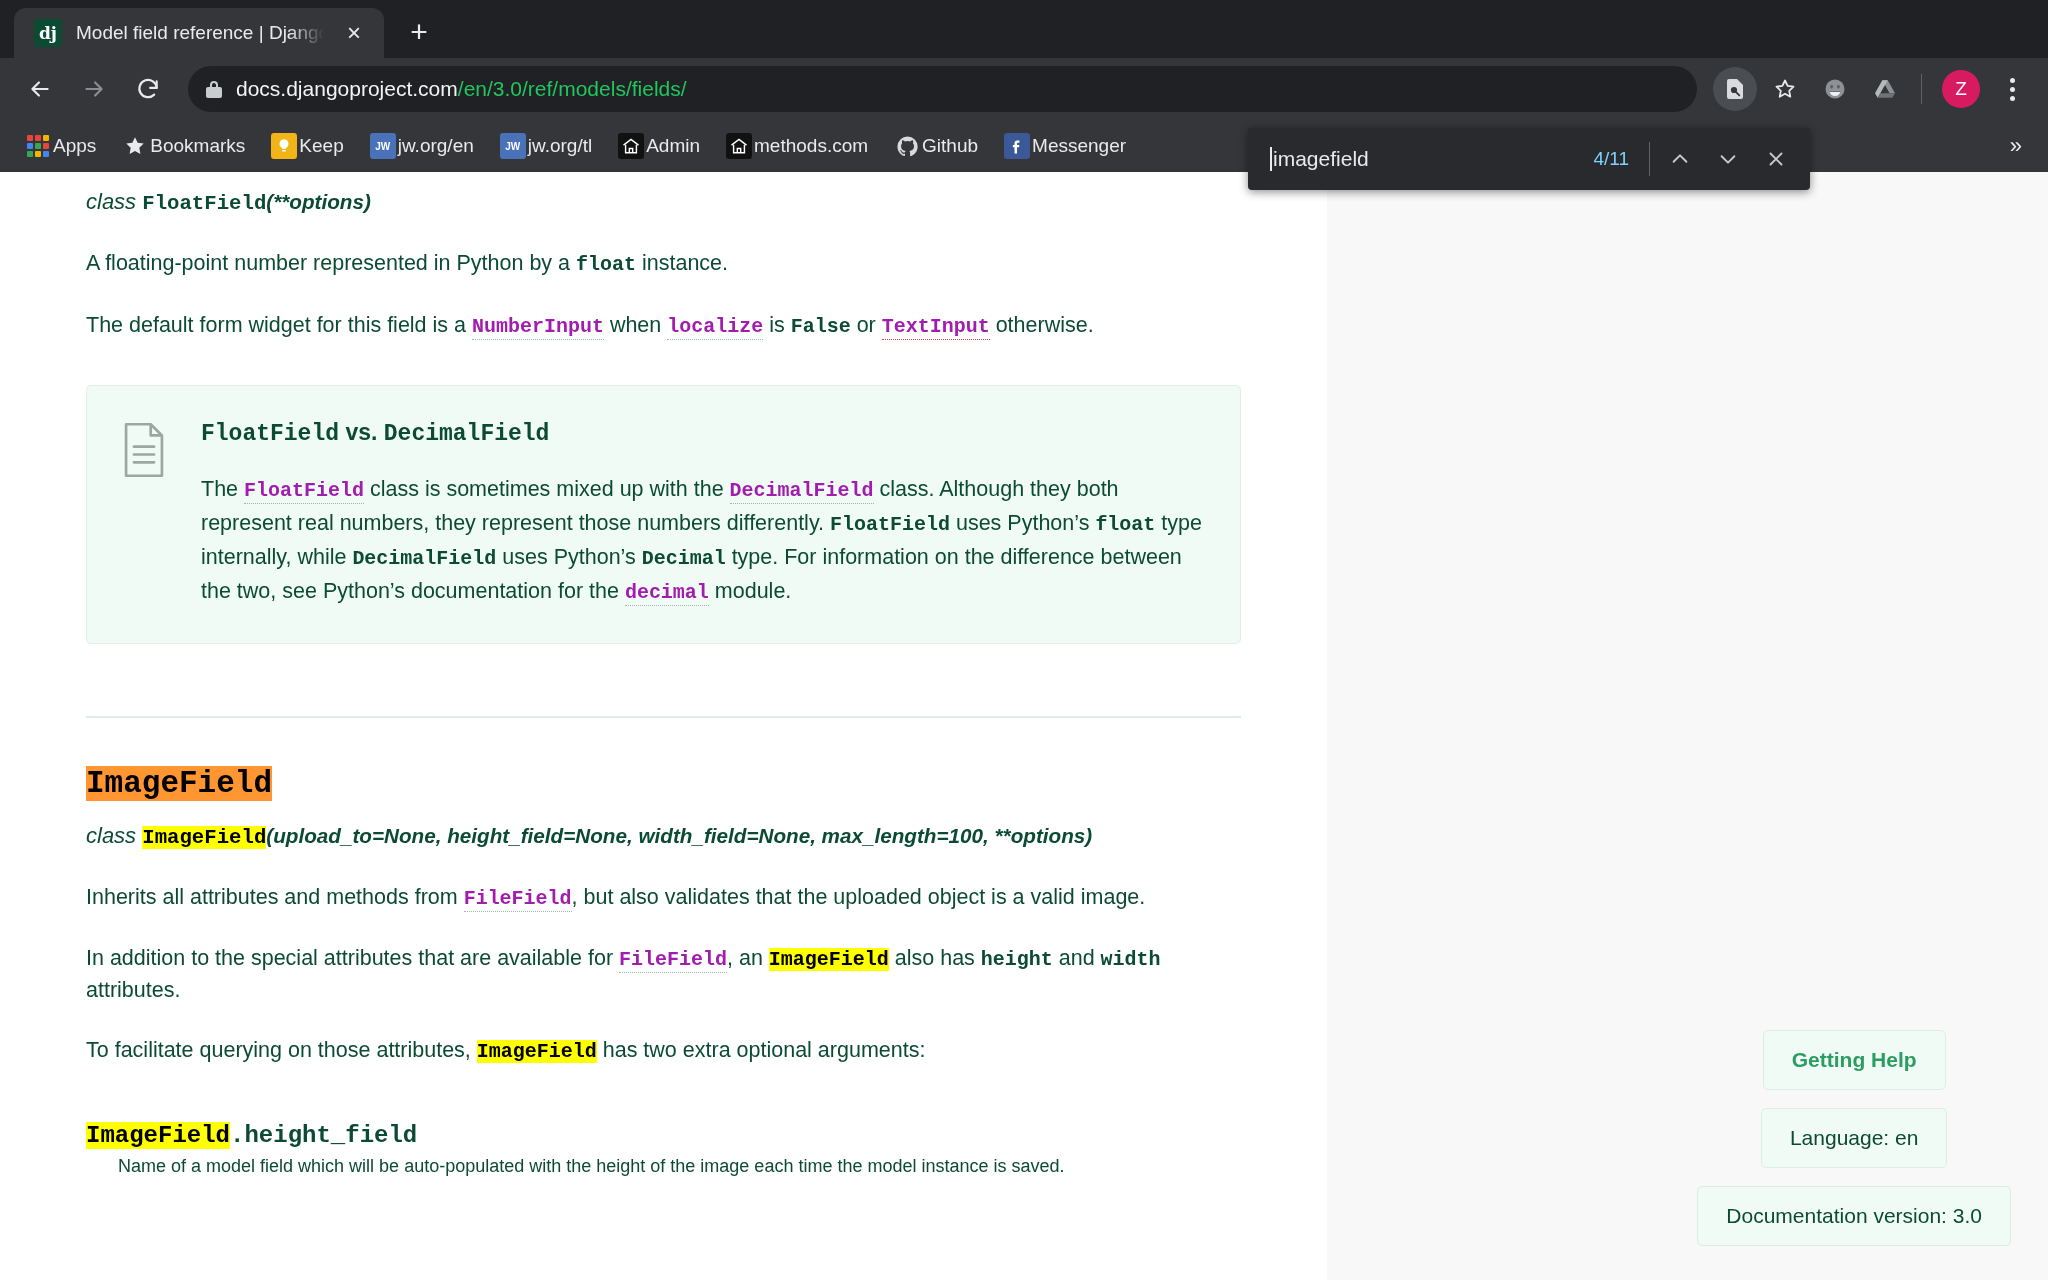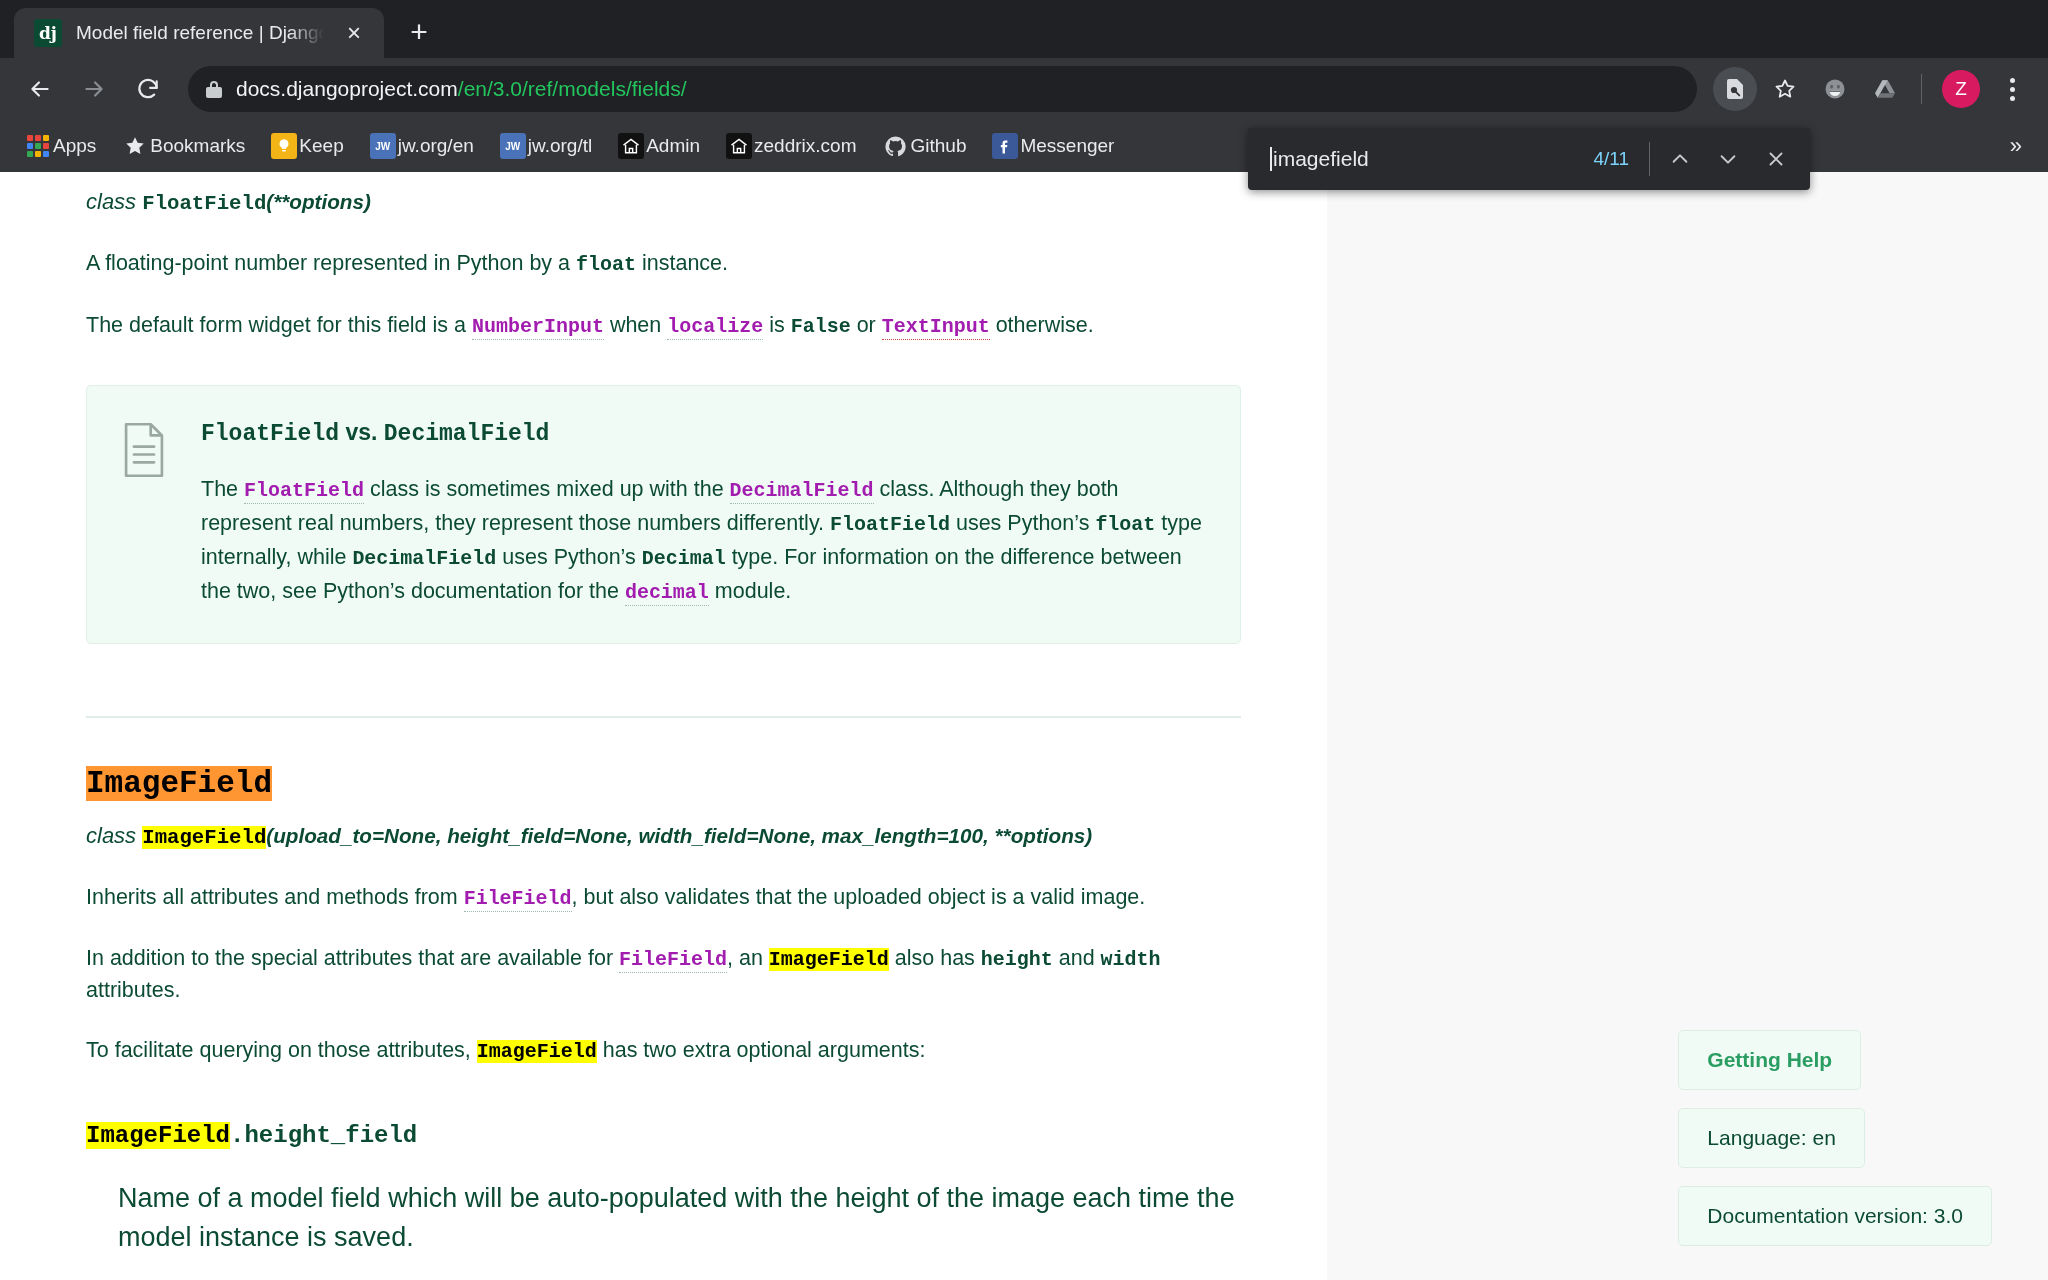--- a/index.html
+++ b/index.html
@@ -290,34 +290,34 @@
     display: inline-block;
   }
 
   h3.attr-head {
     margin-top: 52px;
     font-family: "Liberation Mono","DejaVu Sans Mono", monospace;
     font-size: 24px;
     font-weight: bold;
     color: #0C4B33;
   }
-  .attr-body { margin-top: 26px; padding-left: 32px; font-size: 27px; line-height: 1.45; }
+  .attr-body { padding-left: 32px; font-size: 18px; line-height: 1.45; }
 
   
   .hl { background: #ffff00; color: #000; }
   .hl-active { background: #ff9632; color: #000; }
 
   
   .rail {
     position: absolute;
-    right: 56px;
+    right: 37px;
     bottom: 34px;
     display: flex;
     flex-direction: column;
-    align-items: flex-start;
+    align-items: center;
     gap: 18px;
   }
   .badge {
     background: #f1fbf5;
     border: 1px solid #dceee4;
     border-radius: 5px;
     padding: 17px 28px;
     font-size: 21px;
     color: #0C4B33;
     cursor: pointer;
@@ -466,21 +466,21 @@
     </div>
 
     <div class="bm">
       <span class="bm-ico" style="background:#111;">
         <svg viewBox="0 0 24 24" width="20" height="20" fill="none" stroke="#fff" stroke-width="1.7">
           <path d="M3 11L12 4l9 7"></path>
             <path d="M5.5 10.5V20h13v-9.5"></path>
             <path d="M10 20v-5h4v5"></path>
         </svg>
       </span>
-      <span>zeddrix.com</span>
+      <span>methods.com</span>
     </div>
 
     <div class="bm">
       <span class="bm-ico">
         <svg viewBox="0 0 24 24" width="23" height="23" fill="#d8dade">
           <path d="M12 1.5A10.5 10.5 0 001.5 12c0 4.7 3 8.6 7.2 10 .5.1.7-.2.7-.5v-1.9c-2.9.6-3.6-1.3-3.6-1.3-.5-1.2-1.2-1.6-1.2-1.6-1-.7.1-.7.1-.7 1 .1 1.6 1.1 1.6 1.1.9 1.6 2.5 1.2 3.1.9.1-.7.4-1.2.7-1.4-2.3-.3-4.8-1.2-4.8-5.2 0-1.2.4-2.1 1.1-2.9-.1-.3-.5-1.4.1-2.9 0 0 .9-.3 2.9 1.1a10 10 0 015.3 0c2-1.4 2.9-1.1 2.9-1.1.6 1.5.2 2.6.1 2.9.7.8 1.1 1.7 1.1 2.9 0 4-2.5 4.9-4.8 5.2.4.3.7 1 .7 2v3c0 .3.2.6.7.5 4.2-1.4 7.2-5.3 7.2-10A10.5 10.5 0 0012 1.5z"></path>
         </svg>
       </span>
       <span>Github</span>
     </div>

